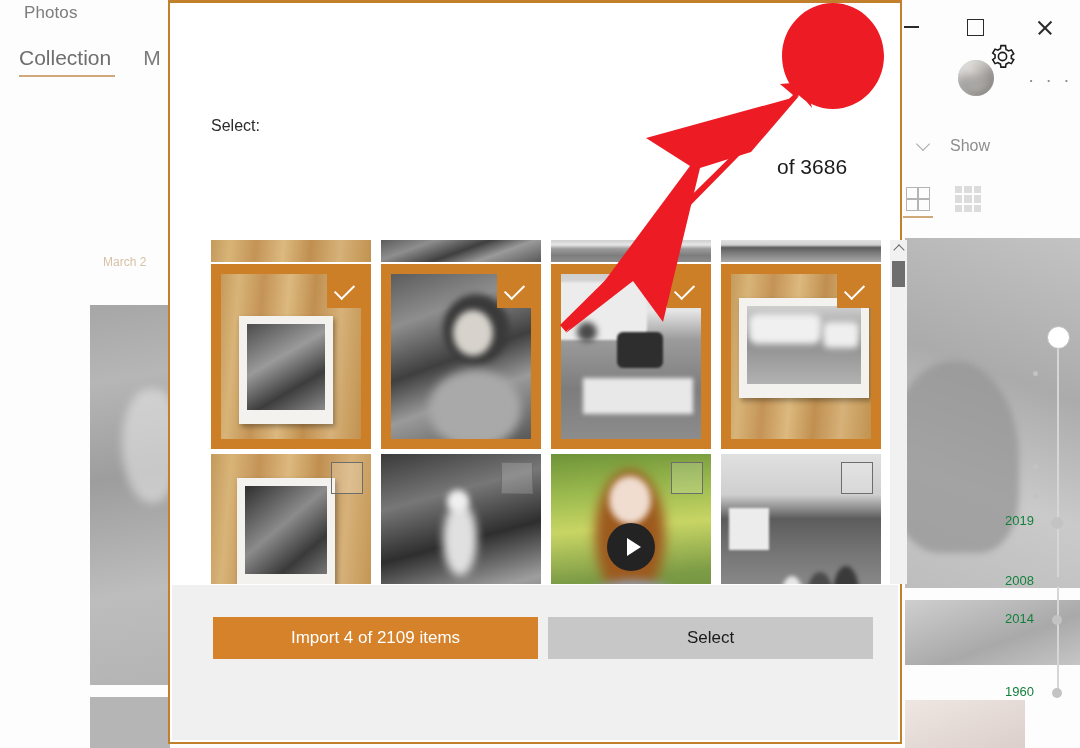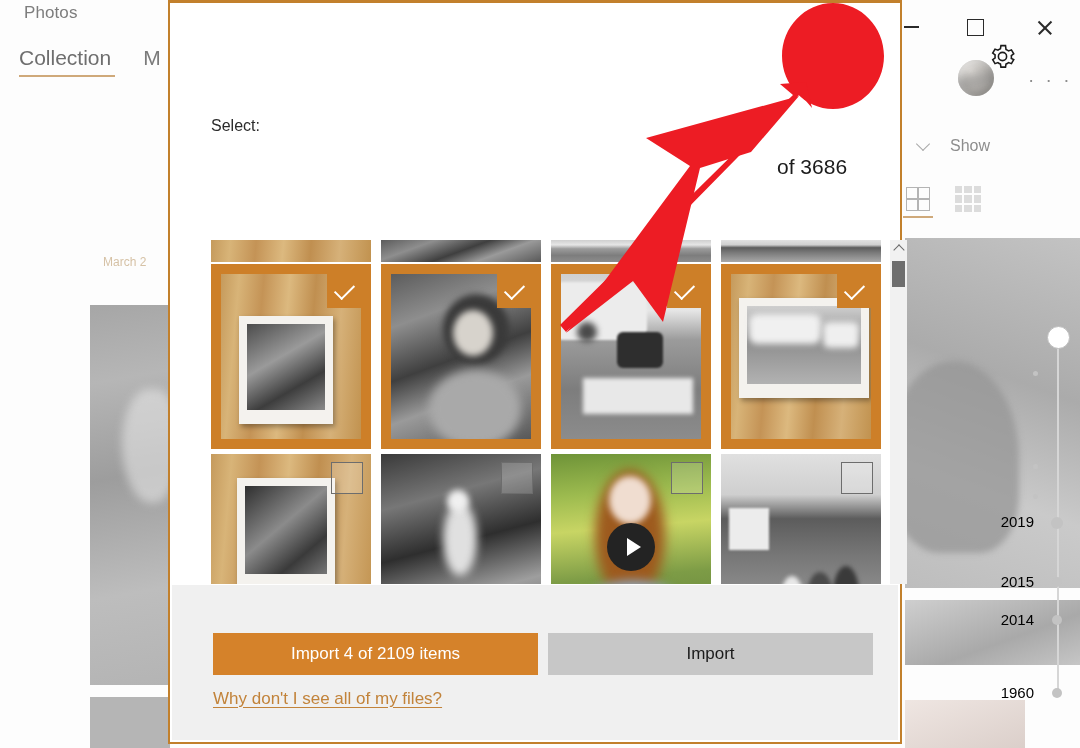--- a/index.html
+++ b/index.html
@@ -81,21 +81,21 @@
   .bg-p4{left:905px;top:600px;width:175px;height:65px;
     background:linear-gradient(160deg,#cfcfcf,#a9a9a9 60%,#c6c6c6);}
   .bg-p5{left:905px;top:700px;width:120px;height:48px;
     background:linear-gradient(160deg,#efe6e2,#dbcfca);}
 
   
   .scrub-line{position:absolute;left:1057px;top:345px;width:1.6px;height:352px;background:#d6d6d6;}
   .scrub-handle{position:absolute;left:1047px;top:326px;width:21px;height:21px;border-radius:50%;
     border:1.6px solid #bdbdbd;background:#fff;}
   .scrub-dot{position:absolute;border-radius:50%;background:#c3c3c3;}
-  .scrub-year{position:absolute;right:46px;font-size:15px;color:#000000;text-align:right;white-space:nowrap;}
+  .scrub-year{position:absolute;right:46px;font-size:13px;color:#15803d;text-align:right;white-space:nowrap;}
 
   
   #dialog{
     position:absolute;left:168px;top:0px;width:734px;height:744px;
     background:#ffffff;border:2px solid #c2802c;border-top:3px solid #c2802c;
     box-sizing:border-box;
   }
   .dlg-title{position:absolute;left:41px;top:36px;font-size:27px;color:#1b1b1b;font-weight:400;}
   .dlg-select-label{position:absolute;left:41px;top:114px;font-size:16px;color:#2b2b2b;}
   .dlg-combo{
@@ -145,21 +145,21 @@
 
   
   .sbar{position:absolute;left:720px;top:237px;width:17px;height:344px;background:#f1f1f1;}
   .sbar .up{position:absolute;left:0;top:0;width:17px;height:18px;display:flex;align-items:center;justify-content:center;}
   .sbar .up i{width:7px;height:7px;border-left:1.4px solid #6a6a6a;border-top:1.4px solid #6a6a6a;
               transform:rotate(45deg);margin-top:2px;}
   .sbar .thumbv{position:absolute;left:2px;top:21px;width:13px;height:26px;background:#6e6e6e;}
 
   
   .footer{position:absolute;left:2px;top:582px;right:2px;bottom:2px;background:#f0f0f0;}
-  .btn{position:absolute;height:42px;display:flex;align-items:center;justify-content:center;font-size:17px;margin-top:16px;}
+  .btn{position:absolute;height:42px;display:flex;align-items:center;justify-content:center;font-size:17px;}
   .btn-import{left:41px;top:32px;width:325px;background:#d5822a;color:#fff;}
   .btn-cancel{left:376px;top:32px;width:325px;background:#c7c7c7;color:#1b1b1b;}
   .whylink{position:absolute;left:41px;top:104px;font-size:17px;color:#c2833a;text-decoration:underline;text-underline-offset:3px;}
 
   
   #annot{position:absolute;left:0;top:0;width:1080px;height:748px;pointer-events:none;}
 </style>
 </head>
 <body>
 
@@ -223,21 +223,21 @@
   <div class="scrub-line"></div>
   <div class="scrub-handle"></div>
   <div class="scrub-dot" style="left:1033px;top:371px;width:5px;height:5px;"></div>
   <div class="scrub-dot" style="left:1033px;top:464px;width:5px;height:5px;"></div>
   <div class="scrub-dot" style="left:1033px;top:494px;width:5px;height:5px;"></div>
   <div class="scrub-dot" style="left:1051px;top:517px;width:12px;height:12px;"></div>
   <div class="scrub-dot" style="left:1052px;top:577px;width:10px;height:10px;"></div>
   <div class="scrub-dot" style="left:1052px;top:615px;width:10px;height:10px;"></div>
   <div class="scrub-dot" style="left:1052px;top:688px;width:10px;height:10px;"></div>
   <div class="scrub-year" style="top:513px;">2019</div>
-  <div class="scrub-year" style="top:573px;">2015</div>
+  <div class="scrub-year" style="top:573px;">2008</div>
   <div class="scrub-year" style="top:611px;">2014</div>
   <div class="scrub-year" style="top:684px;">1960</div>
 </div>
 
 <div id="dialog">
 
 
   <div class="dlg-select-label">Select:</div>
 
 
@@ -378,22 +378,21 @@
 
   <div class="sbar">
     <div class="up">
         <i></i>
       </div>
     <div class="thumbv"></div>
   </div>
 
   <div class="footer">
     <div class="btn btn-import">Import 4 of 2109 items</div>
-    <div class="btn btn-cancel">Import</div>
-    <div class="whylink">Why don't I see all of my files?</div>
+    <div class="btn btn-cancel">Select</div>
   </div>
 </div>
 
 <svg id="annot" viewBox="0 0 1080 748">
   <g fill="#ED1C24">
     <path d="M833,3 C861,3 884,27 884,56 C884,85 861,109 833,109
              C805,109 782,85 782,56 C782,27 805,3 833,3 Z
              M833,26 C849,26 862,39 862,56 C862,73 849,86 833,86
              C817,86 804,73 804,56 C804,39 817,26 833,26 Z"></path>
     <path d="M566,332 L800,94 L812,108 L806,82 L780,84 L793,95

